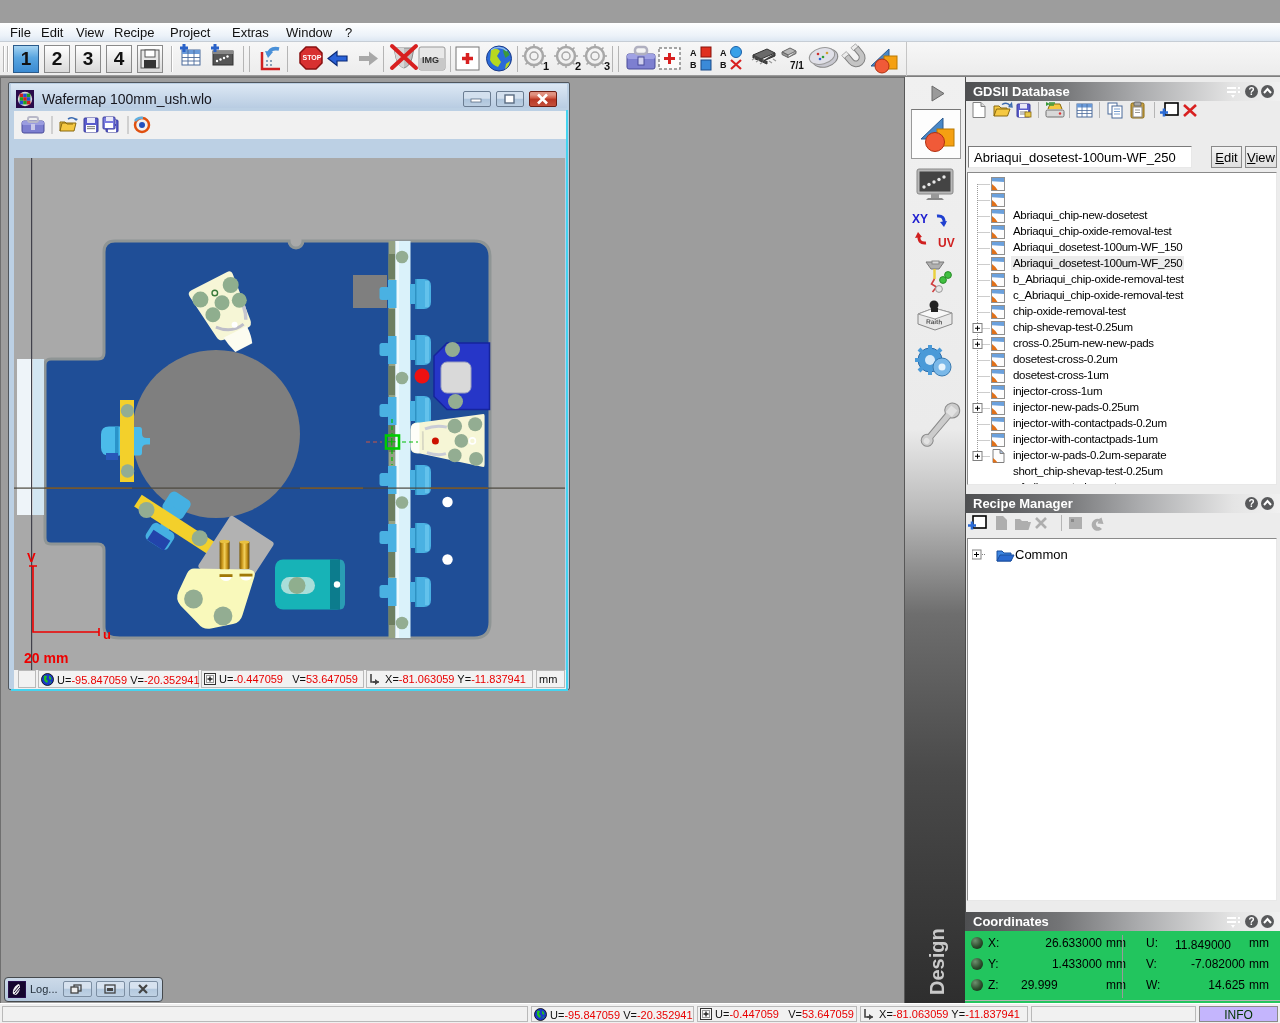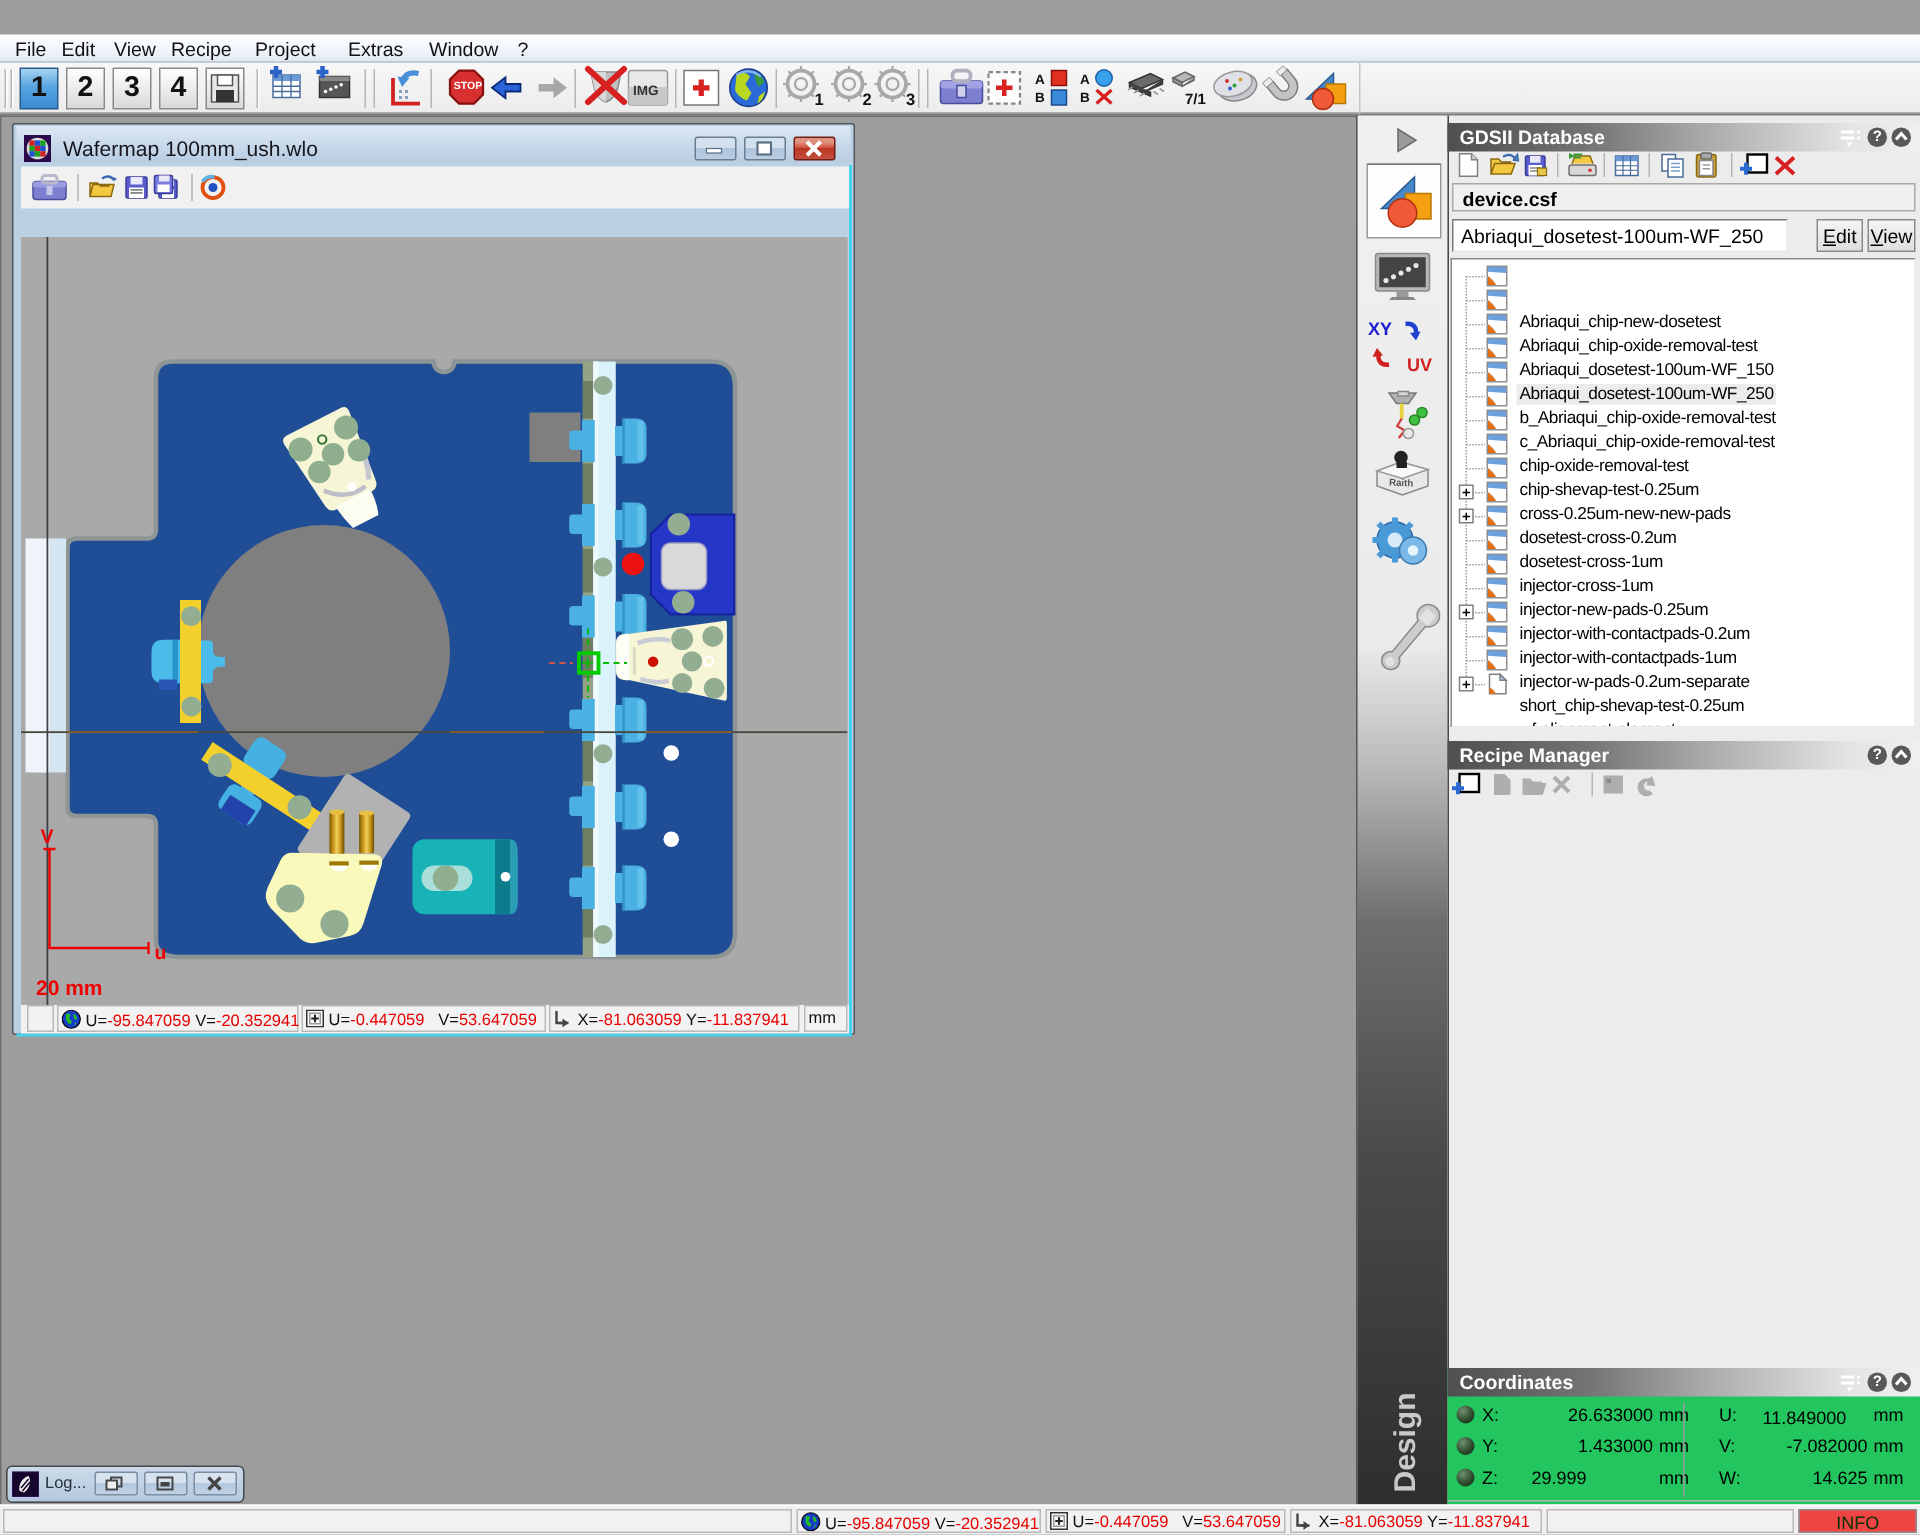--- a/index.html
+++ b/index.html
@@ -76,21 +76,21 @@
   background:linear-gradient(#f4f4f4,#dfdfdf); border:1px solid #8a8a8a; }
 
 
 #coords { position:absolute; left:965px; top:912px; width:352px; height:91px; background:#22c55e; }
 #coords .row { position:absolute; font-size:12px; color:#000; }
 .led { position:absolute; width:12px; height:12px; border-radius:6px; background:radial-gradient(circle at 35% 30%, #6f8f6f, #2e4d2e 55%, #0c1c0c); }
 
 
 #statusbar { position:absolute; left:0; top:1003px; width:1280px; height:20px; background:#f0f0f0; border-top:1px solid #fff; font-size:11px; color:#111; }
 #statusbar .cell { position:absolute; top:2px; height:16px; border:1px solid #b9b9b9; background:#f1f1f1; padding:1px 0 0 2px; white-space:nowrap; }
-#info { position:absolute; left:1199px; top:2px; width:79px; height:16px; background:#ef4444; border:1px solid #8a8a8a; color:#003300; text-align:center; font-size:12px; padding-top:1px; }
+#info { position:absolute; left:1199px; top:2px; width:79px; height:16px; background:#c4b5fd; border:1px solid #8a8a8a; color:#003300; text-align:center; font-size:12px; padding-top:1px; }
 </style>
 </head>
 <body>
 <div id="app">
 
 
 <div id="menubar">
   <span style="left:10px">File</span>
   <span style="left:41px">Edit</span>
   <span style="left:76px">View</span>
@@ -673,21 +673,20 @@
         </g>
 <rect x="189" y="1" width="1" height="16" fill="#b5b5b5"></rect>
 <g>
           <rect x="200" y="2" width="13" height="12" fill="#fff" stroke="#000" stroke-width="1.6"></rect>
           <path d="M195 11.5 h8 M199 7.5 v8" stroke="#2a6ad4" stroke-width="2.6"></path>
         </g>
 <g stroke="#d82020" stroke-width="2.6" fill="none">
           <path d="M219 4 L231 15 M231 4 L219 15"></path>
         </g>
 </svg></div>
-<div class="abs" style="left:968px;top:122px;width:309px;height:19px;border:1px solid #a8a8a8;background:#f0f0f0;font-weight:bold;font-size:13px;color:#000;padding:2px 0 0 6px">device.csf</div>
 <div class="abs" style="left:968px;top:146px;width:224px;height:22px;border:1px solid #7a7a7a;border-bottom-color:#e8e8e8;border-right-color:#e8e8e8;background:#fff;font-size:13px;color:#000;padding:3px 0 0 5px">Abriaqui_dosetest-100um-WF_250</div>
 <button class="win" style="left:1211px;top:146px;width:31px;height:22px"><u>E</u>dit</button>
 <button class="win" style="left:1245px;top:146px;width:32px;height:22px"><u>V</u>iew</button>
 <div class="whitebox" style="left:967px;top:172px;width:310px;height:313px;overflow:hidden" id="gdstree">
 <svg class="abs" style="left:0;top:0" width="308" height="311">
 <path d="M9.5 11 V 283" stroke="#9a9a9a" stroke-width="1" stroke-dasharray="1,1"></path>
 <path d="M9.5 11.5 H22" stroke="#9a9a9a" stroke-width="1" stroke-dasharray="1,1"></path>
 <g transform="translate(23,4)">
           <rect x="0.5" y="0.5" width="13" height="13" fill="#fdfdfd" stroke="#909090"></rect>
           <path d="M1 1 H13 V5 L1 4.2 Z" fill="#6aa0dc"></path>
@@ -841,20 +840,32 @@
           <path d="M50 17 L52.5 9 L66 9 L63.5 17 Z M50 17 L50 6 L55 6 L57 8 L63 8 L63 9"></path>
           <path d="M71 5 L81 15 M81 5 L71 15" stroke="#aeaeae" stroke-width="2.6" fill="none"></path>
         </g>
 <rect x="96" y="2" width="1" height="16" fill="#b5b5b5"></rect>
 <g fill="#aeaeae">
           <rect x="104" y="4" width="13" height="12"></rect>
           <rect x="106" y="6" width="3" height="3" fill="#8a8a8a"></rect>
           <path d="M134 6 a 6 6 0 1 0 3 10 l -2.5,-2 a 3 3 0 1 1 -1 -6 l -1,2.5 l 6,0.5 l -2,-6.5 Z"></path>
         </g>
 </svg></div>
+<div class="whitebox" style="left:967px;top:538px;width:310px;height:363px" id="rcptree">
+  <svg class="abs" style="left:4px;top:8px" width="120" height="16">
+    <rect x="0" y="3" width="9" height="9" fill="#fff" stroke="#808080"></rect>
+    <path d="M2 7.5 H7 M4.5 5 V10" stroke="#000" stroke-width="1"></path>
+    <path d="M10 7.5 H14" stroke="#808080" stroke-dasharray="1,1"></path>
+    <g transform="translate(24,0)">
+      <path d="M1 4 L6 4 L8 6 L15 6 L15 14 L1 14 Z" fill="#3d85e0" stroke="#1a4f9e"></path>
+      <path d="M1 14 L4 8 L18 8 L15 14 Z" fill="#2a6ad0" stroke="#1a4f9e"></path>
+    </g>
+  </svg>
+  <span class="abs" style="left:47px;top:8px;font-size:13px">Common</span>
+</div>
 
 <div id="coords">
 <div class="phead" style="left:0;top:0;">Coordinates
   <svg class="abs" style="left:262px;top:4px" width="15" height="12">
           <rect x="0" y="1" width="9" height="2" fill="#fff"></rect>
           <rect x="0" y="5" width="9" height="2" fill="#fff"></rect>
           <rect x="11" y="1" width="2" height="2" fill="#fff"></rect>
           <rect x="11" y="5" width="2" height="2" fill="#fff"></rect>
           <path d="M4 9 L8 9 L6 12 Z" fill="#fff"></path>
         </svg>

